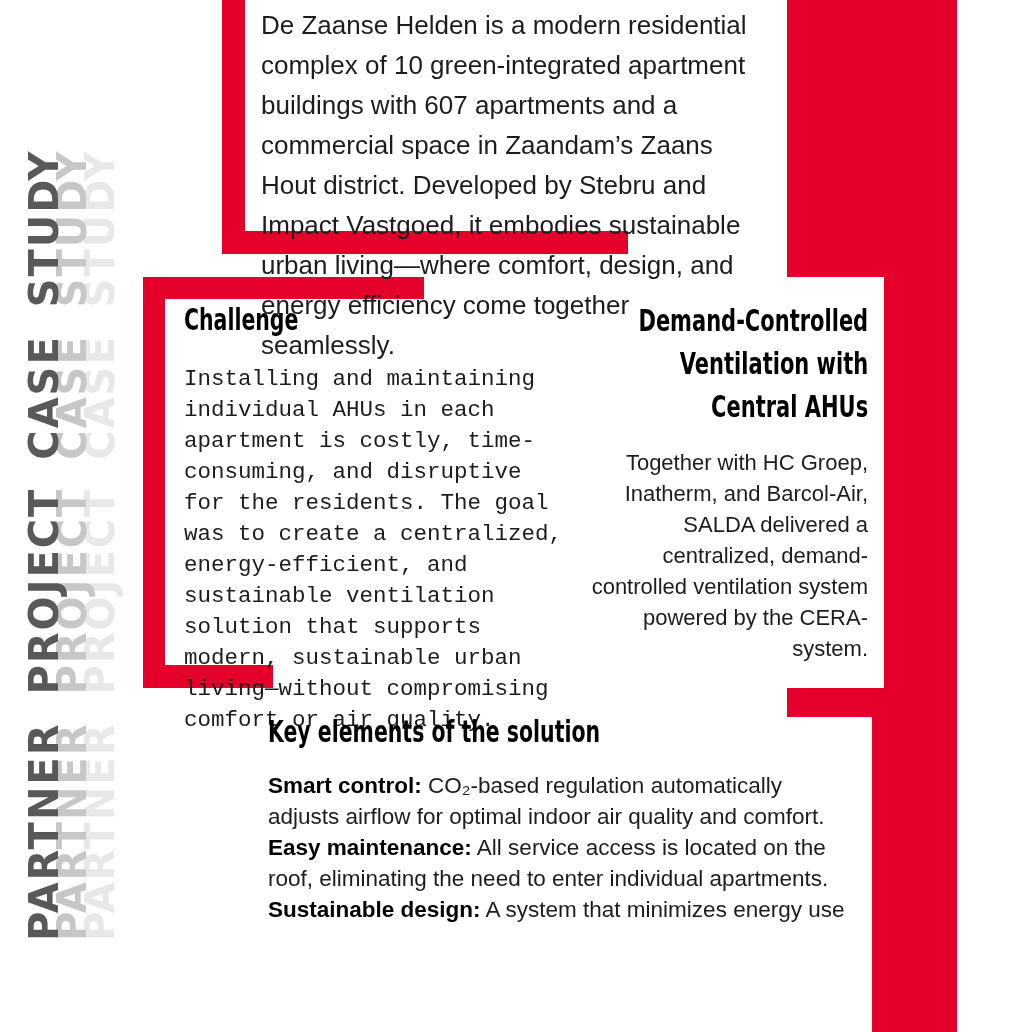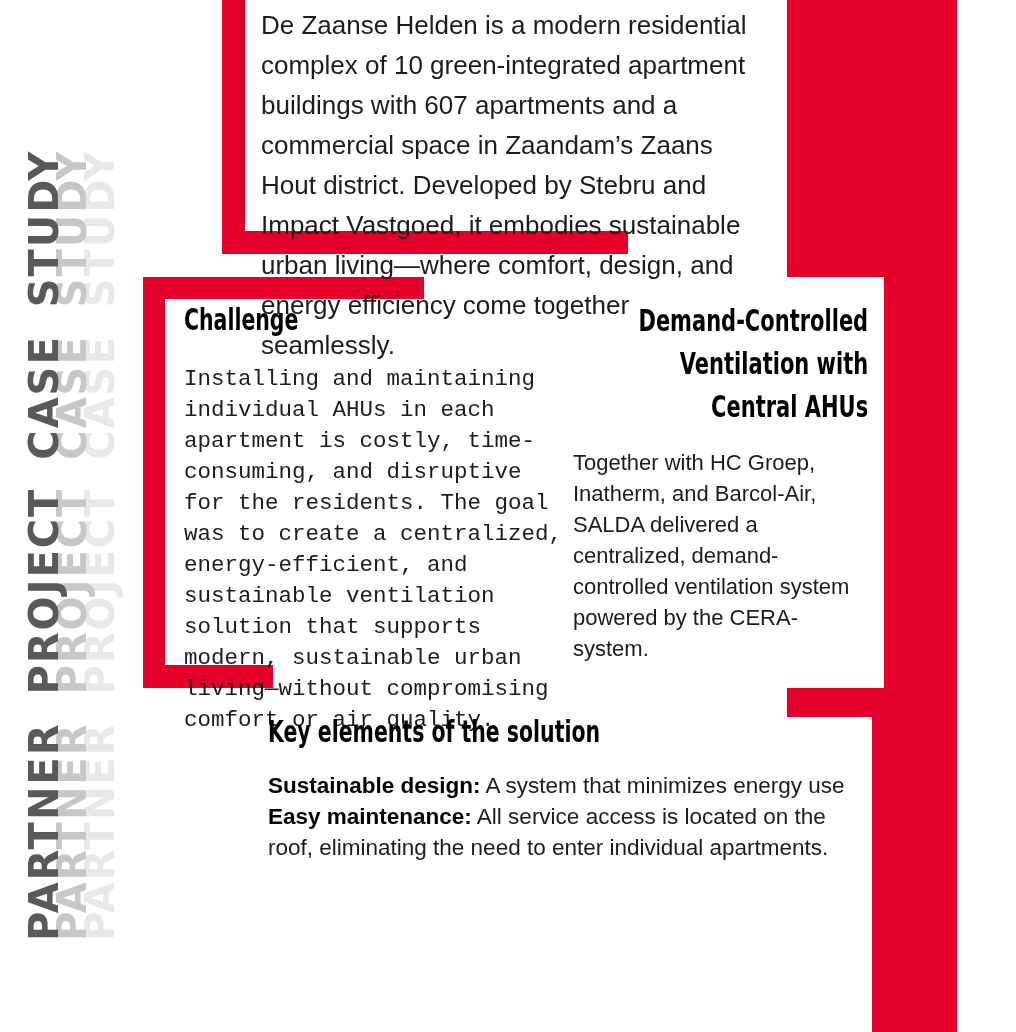--- a/index.html
+++ b/index.html
@@ -80,21 +80,21 @@
     font-weight:700;color:#000;
     font-size:30px;line-height:43px;
     text-align:right;
     transform:scaleX(0.70);
     transform-origin:100% 0;
     white-space:nowrap;
   }
   .solution-body{
     right:148px;top:447px;width:295px;
     font-size:22px;line-height:31px;
-    color:#1c1c1c;
+    text-align:right;color:#1c1c1c;
   }
 
   .key-title{left:268px;top:711px;font-size:31px;line-height:40px;}
   .key-body{
     left:268px;top:770px;width:580px;
     font-size:22.5px;line-height:31px;color:#1c1c1c;
   }
   .key-body p{margin:0;}
   .key-label{font-weight:700;color:#000;}
 </style>
@@ -125,22 +125,26 @@
   <div class="txt solution-title">
     <div>Demand-Controlled</div>
     <div>Ventilation with</div>
     <div>Central AHUs</div>
   </div>
   <p class="txt solution-body">Together with HC Groep, Inatherm, and Barcol-Air, SALDA delivered a centralized, demand-controlled ventilation system powered by the CERA-system.</p>
 
   <h2 class="txt heading key-title">Key elements of the solution</h2>
   <div class="txt key-body">
     <p>
-      <span class="key-label">Sustainable design:</span>
-      <span>A system that minimizes energy use</span>
+      <span class="key-label">Smart control:</span>
+      <span>CO₂-based regulation automatically adjusts airflow for optimal indoor air quality and comfort.</span>
     </p>
     <p>
       <span class="key-label">Easy maintenance:</span>
       <span>All service access is located on the roof, eliminating the need to enter individual apartments.</span>
+    </p>
+    <p>
+      <span class="key-label">Sustainable design:</span>
+      <span>A system that minimizes energy use</span>
     </p>
   </div>
 
 </div>
 
 </body></html>

